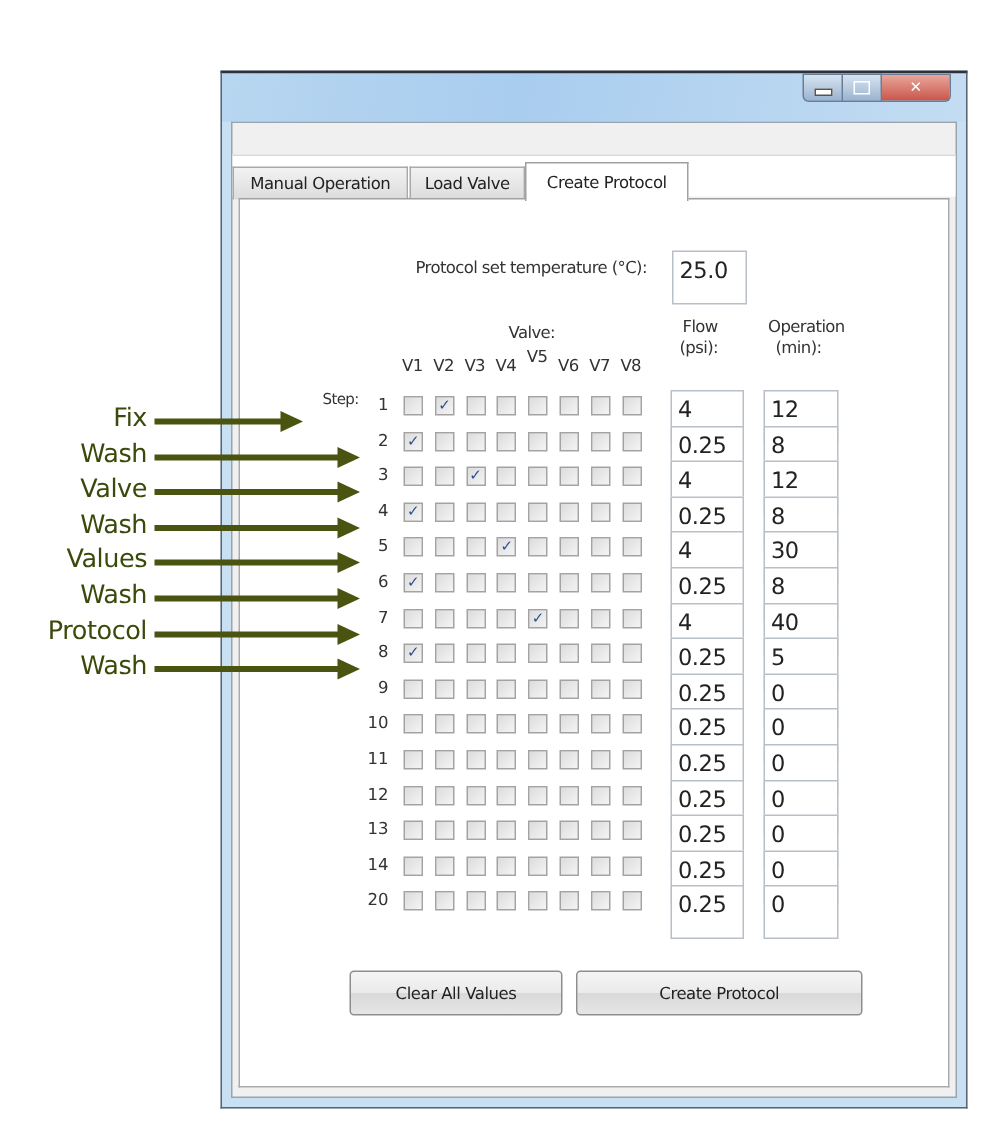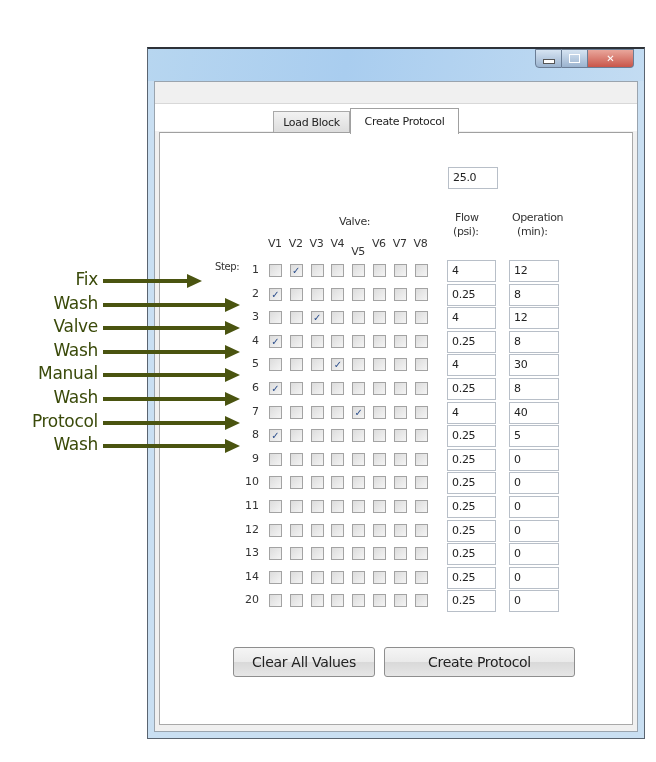--- a/index.html
+++ b/index.html
@@ -53,36 +53,36 @@
     top: 4px; height: 26px; background: #ffffff; z-index: 2;
     border-color: #a0a0a0;
   }
   .panel {
     position: absolute; left: 4px; top: 50px; right: 4px; bottom: 6px;
     background: #ffffff; border: 1px solid #a9a9a9; border-top: 1px solid #a0a0a0;
   }
   .abs { position: absolute; }
   .lbl { font-size: 11px; color: #333; letter-spacing: -0.4px; white-space: nowrap; }
   .field {
-    position: absolute; box-sizing: border-box; height: 22px;
+    position: absolute; box-sizing: border-box; height: 36px;
     border: 1px solid #b8bfc8; background: #fff;
-    font-size: 11px; padding: 3px 0 0 4px; color: #222; letter-spacing: -0.3px;
+    font-size: 15px; padding: 3px 0 0 4px; color: #222; letter-spacing: -0.3px;
   }
   .cb {
     position: absolute; width: 13px; height: 13px; box-sizing: border-box;
     border: 1px solid #a3a3a3;
     background: linear-gradient(135deg, #dcdcdc, #f4f4f4);
     font-size: 10px; line-height: 11px; text-align: center; color: #2c4f8c; font-weight: bold;
   }
   .stepnum { position: absolute; width: 20px; text-align: right; font-size: 11px; color: #333; }
   .btn {
     position: absolute; height: 30px; box-sizing: border-box;
     border: 1px solid #8e8e8e; border-radius: 3px;
     background: linear-gradient(#f5f5f5 0%, #eaeaea 50%, #d9d9d9 51%, #e6e6e6 100%);
-    font-size: 14px; color: #222; letter-spacing: -0.3px;
+    font-size: 11px; color: #222; letter-spacing: -0.3px;
     display: flex; align-items: center; justify-content: center;
   }
   .annot {
     position: absolute; right: 558px; font-size: 17px; color: #3a4a0a;
     font-family: "DejaVu Sans", sans-serif; text-align: right; white-space: nowrap;
     letter-spacing: -0.3px;
   }
   .arrow { position: absolute; height: 12px; z-index: 10; }
   .arrow .shaft { position: absolute; left: 0; top: 4px; height: 4px; background: #4a5410; }
   .arrow .head {
@@ -104,39 +104,41 @@
           <span class="max-glyph"></span>
         </div>
       <div class="wc close">
           <span>✕</span>
         </div>
     </div>
   </div>
 
   <div class="client">
     <div class="tabstrip">
-      <div class="tab" style="left:118px;width:77px;">Load Block</div>
+      <div class="tab" style="left:0px;width:117px;">Manual Operation</div>
+      <div class="tab" style="left:118px;width:77px;">Load Valve</div>
       <div class="tab active" style="left:195px;width:109px;">Create Protocol</div>
     </div>
 
     <div class="panel" id="panel">
 
+      <span class="abs lbl" style="left:117px;top:39px;">Protocol set temperature (°C):</span>
       <div class="field" style="left:288px;top:34px;width:50px;">25.0</div>
 
       <span class="abs lbl" style="left:179px;top:82px;">Valve:</span>
       <span class="abs lbl" style="left:295px;top:78px;">Flow</span>
       <span class="abs lbl" style="left:293px;top:92px;">(psi):</span>
       <span class="abs lbl" style="left:352px;top:78px;">Operation</span>
       <span class="abs lbl" style="left:357px;top:92px;">(min):</span>
       <div id="valve-cols">
           <span class="abs lbl" style="left: 108px; top: 104px;">V1</span>
           <span class="abs lbl" style="left: 128.8px; top: 104px;">V2</span>
           <span class="abs lbl" style="left: 149.6px; top: 104px;">V3</span>
           <span class="abs lbl" style="left: 170.4px; top: 104px;">V4</span>
-          <span class="abs lbl" style="left: 191.2px; top: 112px;">V5</span>
+          <span class="abs lbl" style="left: 191.2px; top: 98px;">V5</span>
           <span class="abs lbl" style="left: 212px; top: 104px;">V6</span>
           <span class="abs lbl" style="left: 232.8px; top: 104px;">V7</span>
           <span class="abs lbl" style="left: 253.6px; top: 104px;">V8</span>
         </div>
 
       <span class="abs lbl" style="left:55px;top:128px;font-size:10px;">Step:</span>
       <div id="rows">
           <div>
             <span class="stepnum" style="left: 79px; top: 130px;">1</span>
             <span class="cb" style="left: 109px; top: 131px;"></span>
@@ -354,21 +356,21 @@
     <span class="annot" style="top: 316.2px; color: rgb(58, 74, 10);">Valve</span>
     <div class="arrow" style="left: 103px; top: 322.2px; width: 137px;">
       <div class="shaft" style="width: 123px; background: rgb(74, 84, 16);"></div>
       <div class="head" style="left: 122px; border-left-color: rgb(74, 84, 16);"></div>
     </div>
     <span class="annot" style="top: 339.8px; color: rgb(58, 74, 10);">Wash</span>
     <div class="arrow" style="left: 103px; top: 345.8px; width: 137px;">
       <div class="shaft" style="width: 123px; background: rgb(74, 84, 16);"></div>
       <div class="head" style="left: 122px; border-left-color: rgb(74, 84, 16);"></div>
     </div>
-    <span class="annot" style="top: 363.4px; color: rgb(58, 74, 10);">Manual</span>
+    <span class="annot" style="top: 363.4px; color: rgb(58, 74, 10);">Values</span>
     <div class="arrow" style="left: 103px; top: 369.4px; width: 137px;">
       <div class="shaft" style="width: 123px; background: rgb(74, 84, 16);"></div>
       <div class="head" style="left: 122px; border-left-color: rgb(74, 84, 16);"></div>
     </div>
     <span class="annot" style="top: 387px; color: rgb(58, 74, 10);">Wash</span>
     <div class="arrow" style="left: 103px; top: 393px; width: 137px;">
       <div class="shaft" style="width: 123px; background: rgb(74, 84, 16);"></div>
       <div class="head" style="left: 122px; border-left-color: rgb(74, 84, 16);"></div>
     </div>
     <span class="annot" style="top: 410.6px; color: rgb(58, 74, 10);">Protocol</span>

